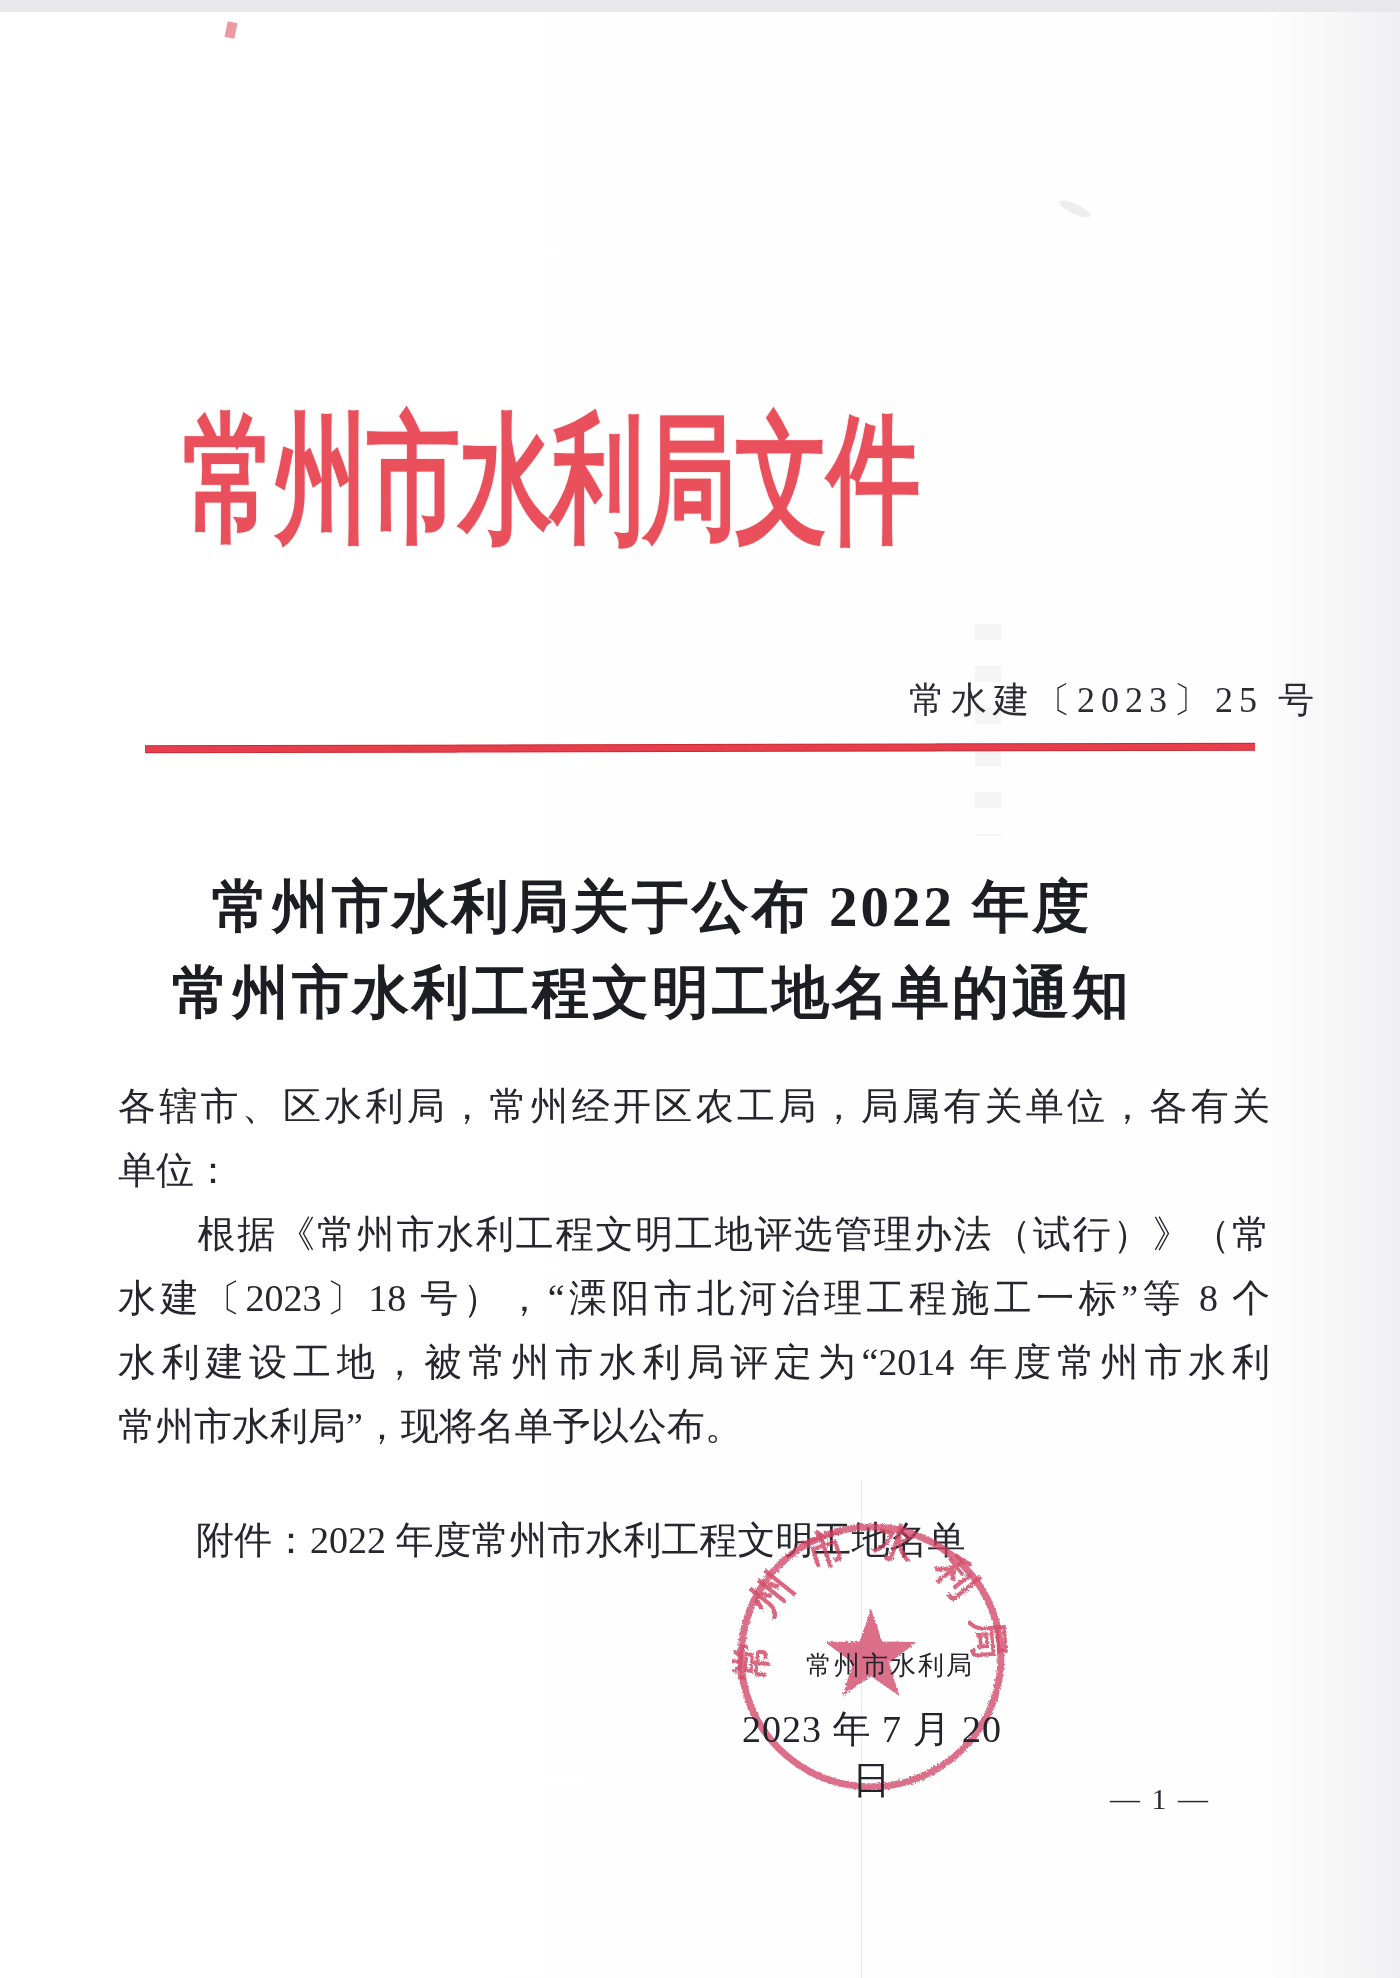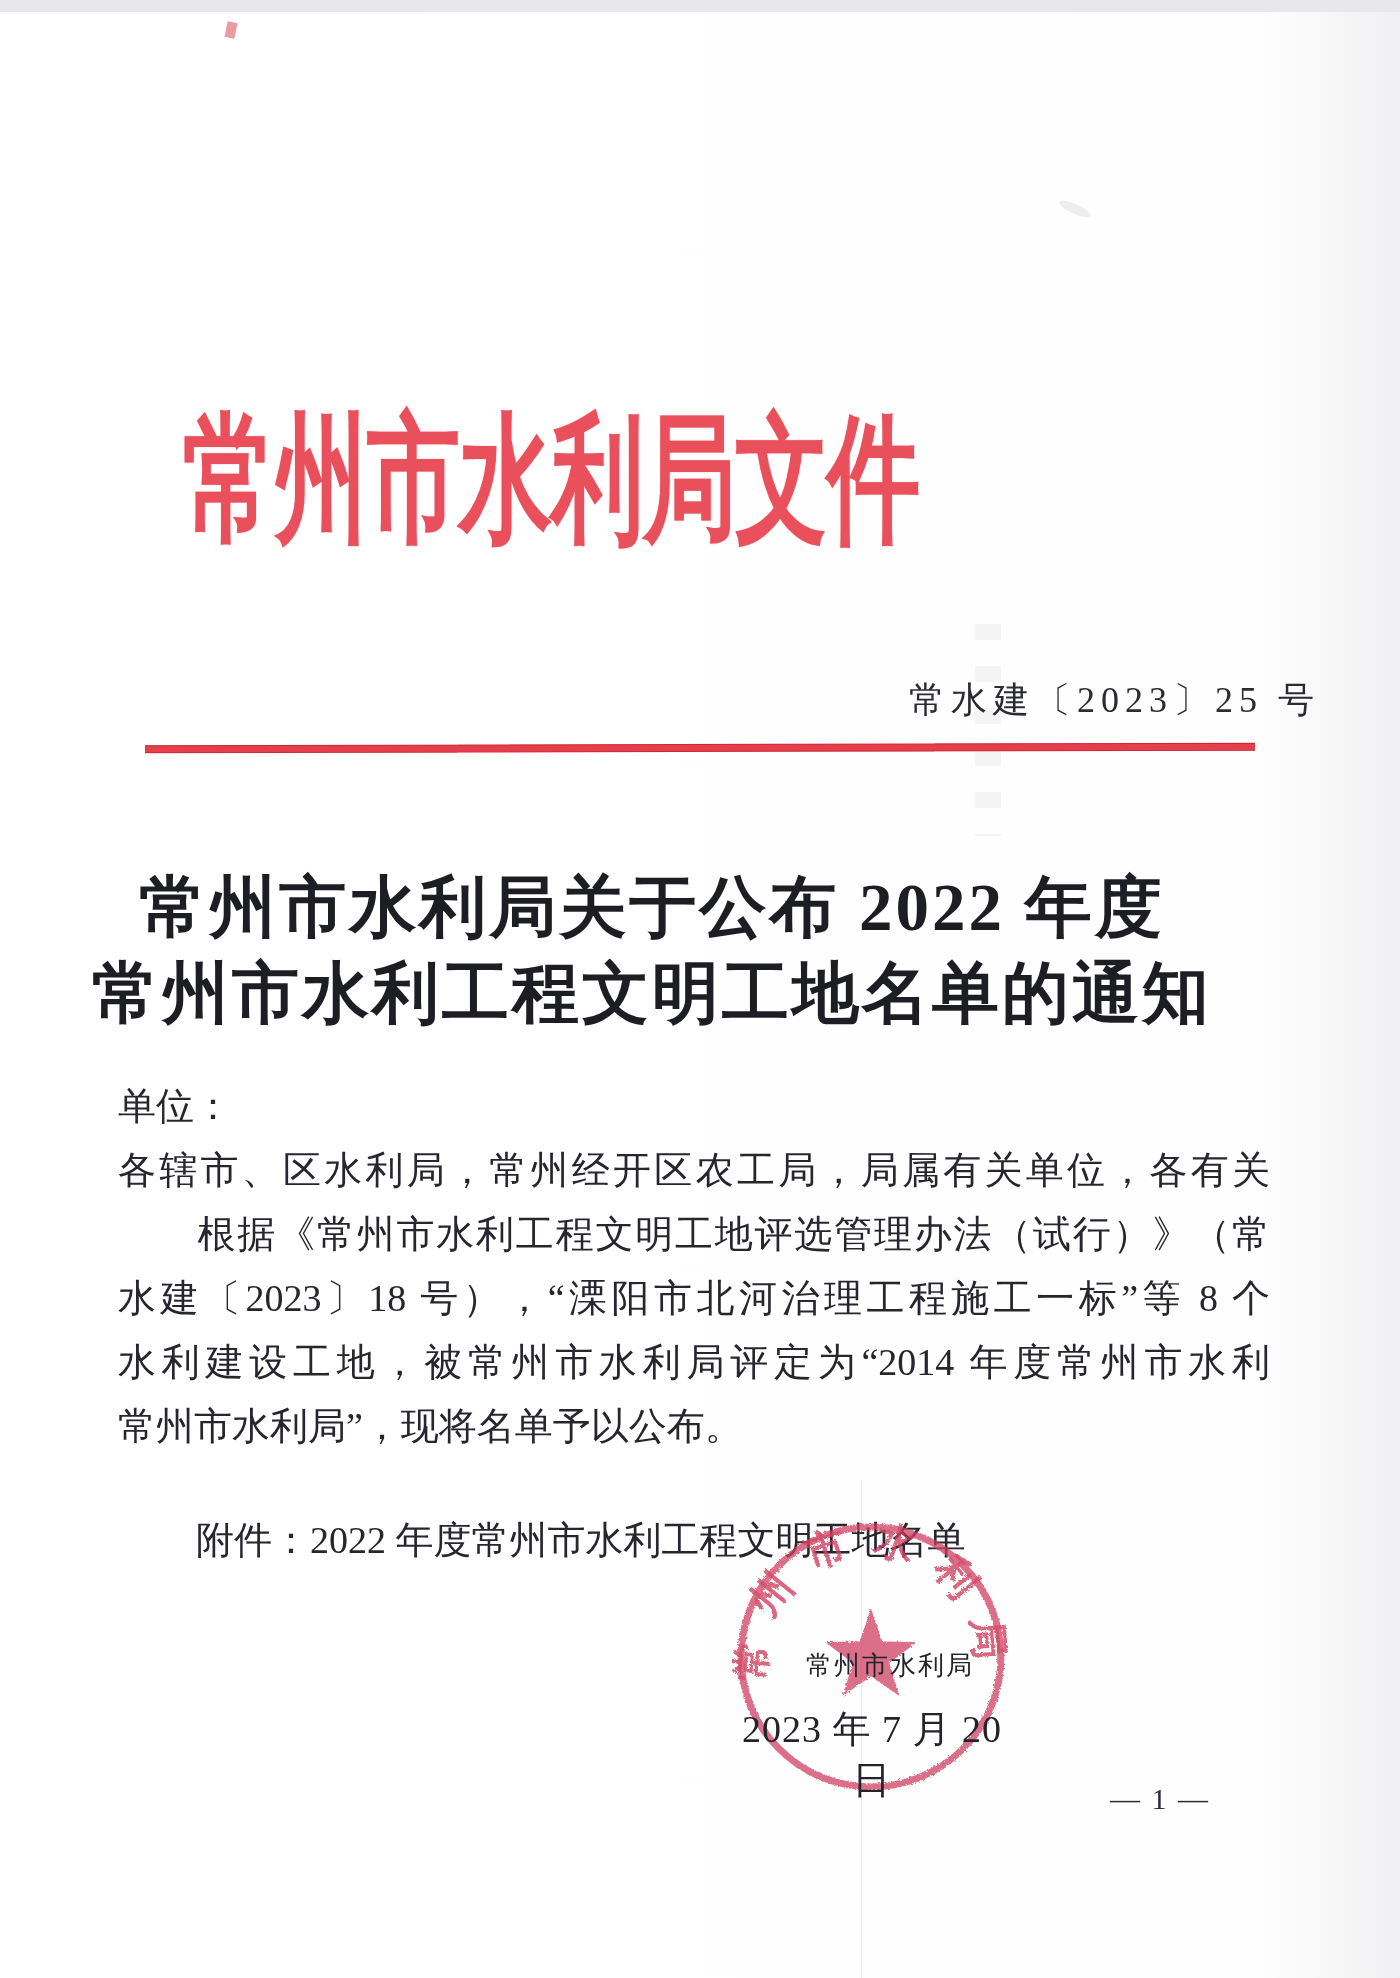--- a/index.html
+++ b/index.html
@@ -27,21 +27,21 @@
     position:absolute;left:0;top:664px;width:1320px;text-align:right;
     font-size:36px;letter-spacing:6px;color:#2b2b34;
   }
   .red-rule{
     position:absolute;left:145px;top:732px;width:1110px;height:8px;
     background:var(--rule-red);transform:rotate(-0.12deg);
     box-shadow:inset 0 1px 0 rgba(160,20,30,.45),inset 0 -1px 0 rgba(160,20,30,.45);
   }
   .doc-title{
     position:absolute;left:0;top:852px;width:1304px;text-align:center;
-    font-size:67px;font-weight:bold;line-height:86px;letter-spacing:3px;color:#1d1d24;
+    font-size:57px;font-weight:bold;line-height:86px;letter-spacing:3px;color:#1d1d24;
   }
   .body-text{
     position:absolute;left:118px;top:1062px;width:1152px;
     font-size:38px;line-height:64px;
   }
   .line{text-align:justify;text-align-last:justify;text-justify:inter-character;}
   .line.no-justify{text-align:left;text-align-last:left;}
   .attachment{
     position:absolute;left:118px;top:1503px;width:1152px;
     font-size:38px;padding-left:78px;box-sizing:border-box;
@@ -93,22 +93,22 @@
   <div class="doc-number">常水建〔2023〕25 号</div>
 
   <div class="red-rule"></div>
 
   <div class="doc-title">
     <div>常州市水利局关于公布 2022 年度</div>
     <div>常州市水利工程文明工地名单的通知</div>
   </div>
 
   <div class="body-text">
+    <div class="line">各辖市、区水利局，常州经开区农工局，局属有关单位，各有关</div>
     <div class="line no-justify">单位：</div>
-    <div class="line">各辖市、区水利局，常州经开区农工局，局属有关单位，各有关</div>
     <div class="line">　　根据《常州市水利工程文明工地评选管理办法（试行）》（常</div>
     <div class="line">水建〔2023〕18 号），“溧阳市北河治理工程施工一标”等 8 个</div>
     <div class="line">水利建设工地，被常州市水利局评定为“2014 年度常州市水利</div>
     <div class="line no-justify">常州市水利局”，现将名单予以公布。</div>
   </div>
 
   <div class="attachment">附件：2022 年度常州市水利工程文明工地名单</div>
 
   <svg class="seal" viewBox="0 0 276 276" aria-hidden="true">
     <defs>

